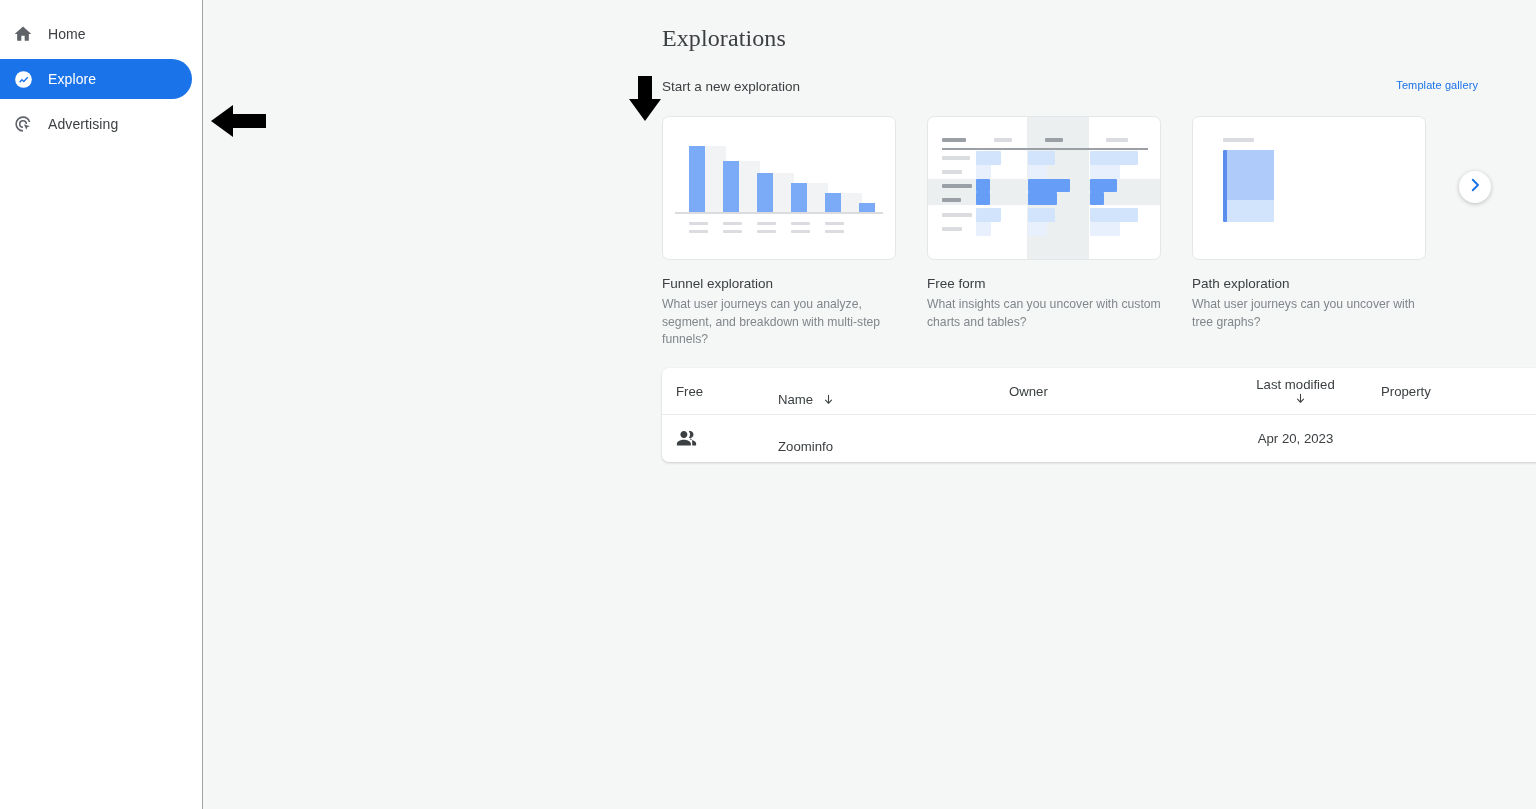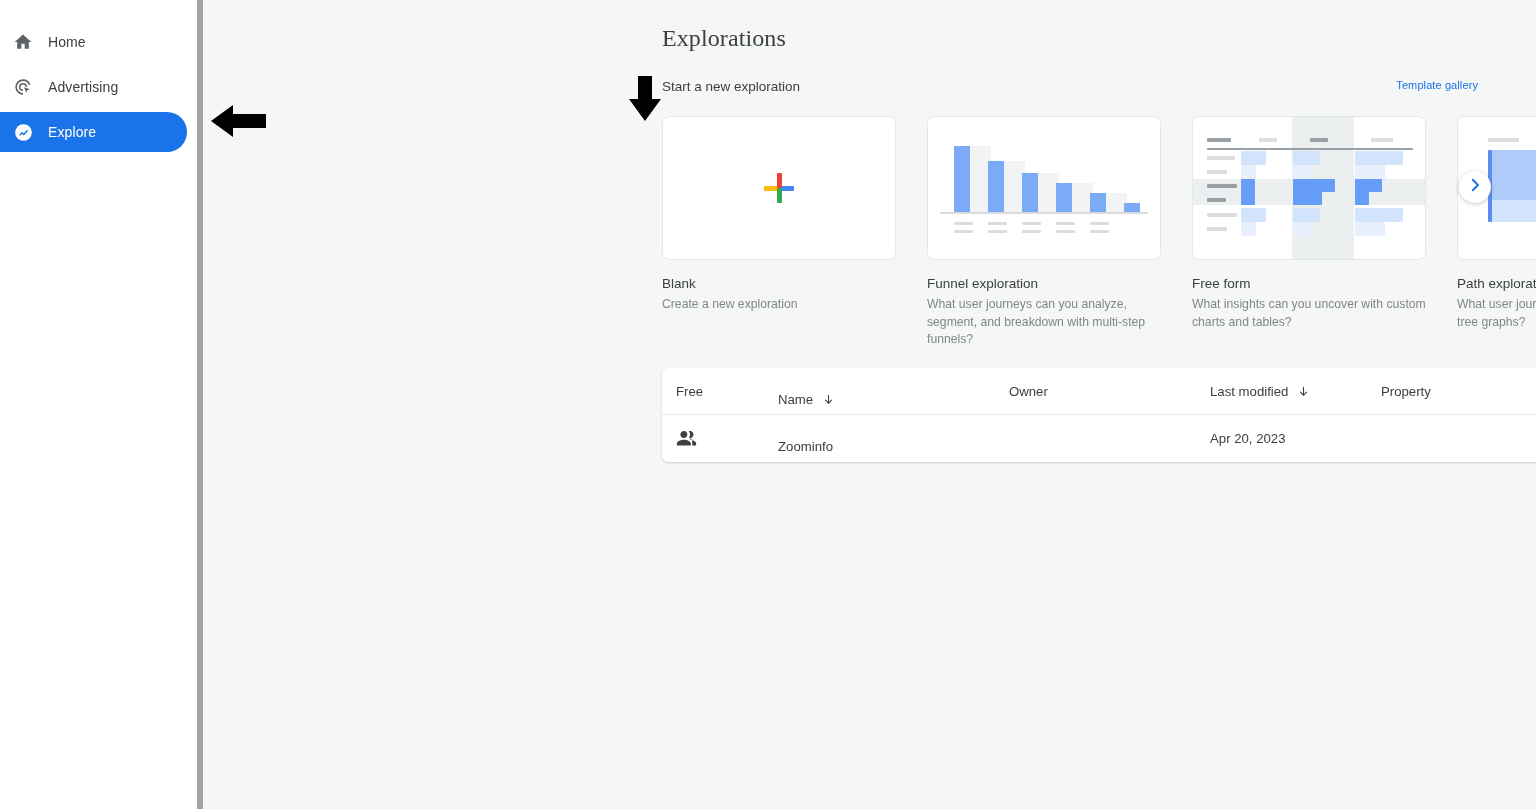--- a/index.html
+++ b/index.html
@@ -7,22 +7,22 @@
     width: 1536px; height: 809px;
     font-family: "Liberation Sans", sans-serif;
     background: #f5f6f6;
     overflow: hidden;
   }
   .app { position: relative; width: 1536px; height: 809px; display: flex; }
 
   
   .sidebar {
     width: 203px; height: 809px; background: #ffffff;
-    padding-top: 22px; flex: 0 0 203px;
-    border-right: 6px solid #a3a3a3;
+    padding-top: 14px; flex: 0 0 203px;
+    border-right: 1px solid #a3a3a3;
   }
   .nav-item {
     display: flex; align-items: center; height: 40px;
     margin: 0 10px 5px 0; padding-left: 12px;
     border-radius: 0 20px 20px 0; cursor: pointer;
     color: #3c4043;
   }
   .nav-item .nav-icon {
     width: 22px; height: 22px; flex: 0 0 22px;
     display: flex; align-items: center; justify-content: center;
@@ -108,21 +108,21 @@
     box-shadow: 0 1px 2px rgba(60,64,67,.15), 0 1px 3px rgba(60,64,67,.08);
     overflow: hidden;
   }
   .trow { display: flex; align-items: center; height: 47px; position: relative; }
   .thead { border-bottom: 1px solid #e8eaed; }
   .th, .td { font-size: 13.2px; color: #3c4043; display: flex; align-items: center; }
   .th { color: #3c4043; cursor: pointer; }
   .c-type { width: 116px; padding-left: 14px; }
   .c-name { width: 231px; margin-top: 16px; }
   .c-owner { width: 201px; }
-  .c-mod  { width: 171px; }
+  .c-mod  { width: 171px; flex-direction: column; }
   .c-prop { width: 230px; }
   .sort-arrow { margin-left: 9px; display: inline-flex; }
 
   
   .ann { position: absolute; z-index: 40; pointer-events: none; }
   .ann-left { left: 211px; top: 101px; }
   .ann-down { left: 626px; top: 76px; }
 </style>
 </head>
 <body>
@@ -133,63 +133,51 @@
 
     <div class="nav-item">
       <span class="nav-icon">
         <svg width="20" height="20" viewBox="0 0 24 24">
             <path d="M10 20v-6h4v6h5v-8h3L12 3 2 12h3v8z"></path>
           </svg>
       </span>
       <span class="nav-label">Home</span>
     </div>
 
+
+    <div class="nav-item active">
+      <span class="nav-icon">
+        <svg width="21" height="21" viewBox="0 0 24 24">
+          <circle cx="12" cy="12" r="9.5"></circle>
+          <path d="M7 14.5l3.2-3.4 2.1 2.1 3.9-4.3 1.2 1.1-5 5.5-2.1-2.1-2.1 2.3z" fill="#1a73e8"></path>
+        </svg>
+      </span>
+      <span class="nav-label">Explore</span>
+    </div>
 
     <div class="nav-item">
       <span class="nav-icon">
         <svg width="20" height="20" viewBox="0 0 24 24">
           <path d="M12 2.8a9.2 9.2 0 100 18.4v-1.9a7.3 7.3 0 110-14.6 7.3 7.3 0 016.9 4.9h1.95A9.2 9.2 0 0012 2.8z"></path>
           <path d="M12 7.1a4.9 4.9 0 100 9.8v-1.9a3 3 0 113-3h1.9A4.9 4.9 0 0012 7.1z"></path>
           <path d="M13.1 12.2l7 2.6-3 1.1-1.1 3z"></path>
         </svg>
       </span>
       <span class="nav-label">Advertising</span>
     </div>
-
-    <div class="nav-item active">
-      <span class="nav-icon">
-        <svg width="21" height="21" viewBox="0 0 24 24">
-          <circle cx="12" cy="12" r="9.5"></circle>
-          <path d="M7 14.5l3.2-3.4 2.1 2.1 3.9-4.3 1.2 1.1-5 5.5-2.1-2.1-2.1 2.3z" fill="#1a73e8"></path>
-        </svg>
-      </span>
-      <span class="nav-label">Explore</span>
-    </div>
   </nav>
 
   <main class="main">
 
     <h1 class="page-title">Explorations</h1>
     <div class="section-label">Start a new exploration</div>
     <a class="template-gallery">Template gallery</a>
 
     <div class="cards">
 
-      <div class="card">
-        <div class="thumb">
-          <div class="plus-wrap">
-            <span class="pbar p-yellow"></span>
-            <span class="pbar p-blue"></span>
-            <span class="pbar p-red"></span>
-            <span class="pbar p-green"></span>
-          </div>
-        </div>
-        <div class="card-title">Blank</div>
-        <div class="card-desc">Create a new exploration</div>
-      </div>
 
       <div class="card">
         <div class="thumb">
           <div class="fn">
             <span class="fn-shade" style="left:26px;  width:37px; height:66px;"></span>
             <span class="fn-shade" style="left:60px;  width:37px; height:51px;"></span>
             <span class="fn-shade" style="left:94px;  width:37px; height:39px;"></span>
             <span class="fn-shade" style="left:128px; width:37px; height:29px;"></span>
             <span class="fn-shade" style="left:162px; width:37px; height:19px;"></span>
             <span class="fn-bar" style="left:26px;  width:16px; height:66px;"></span>

